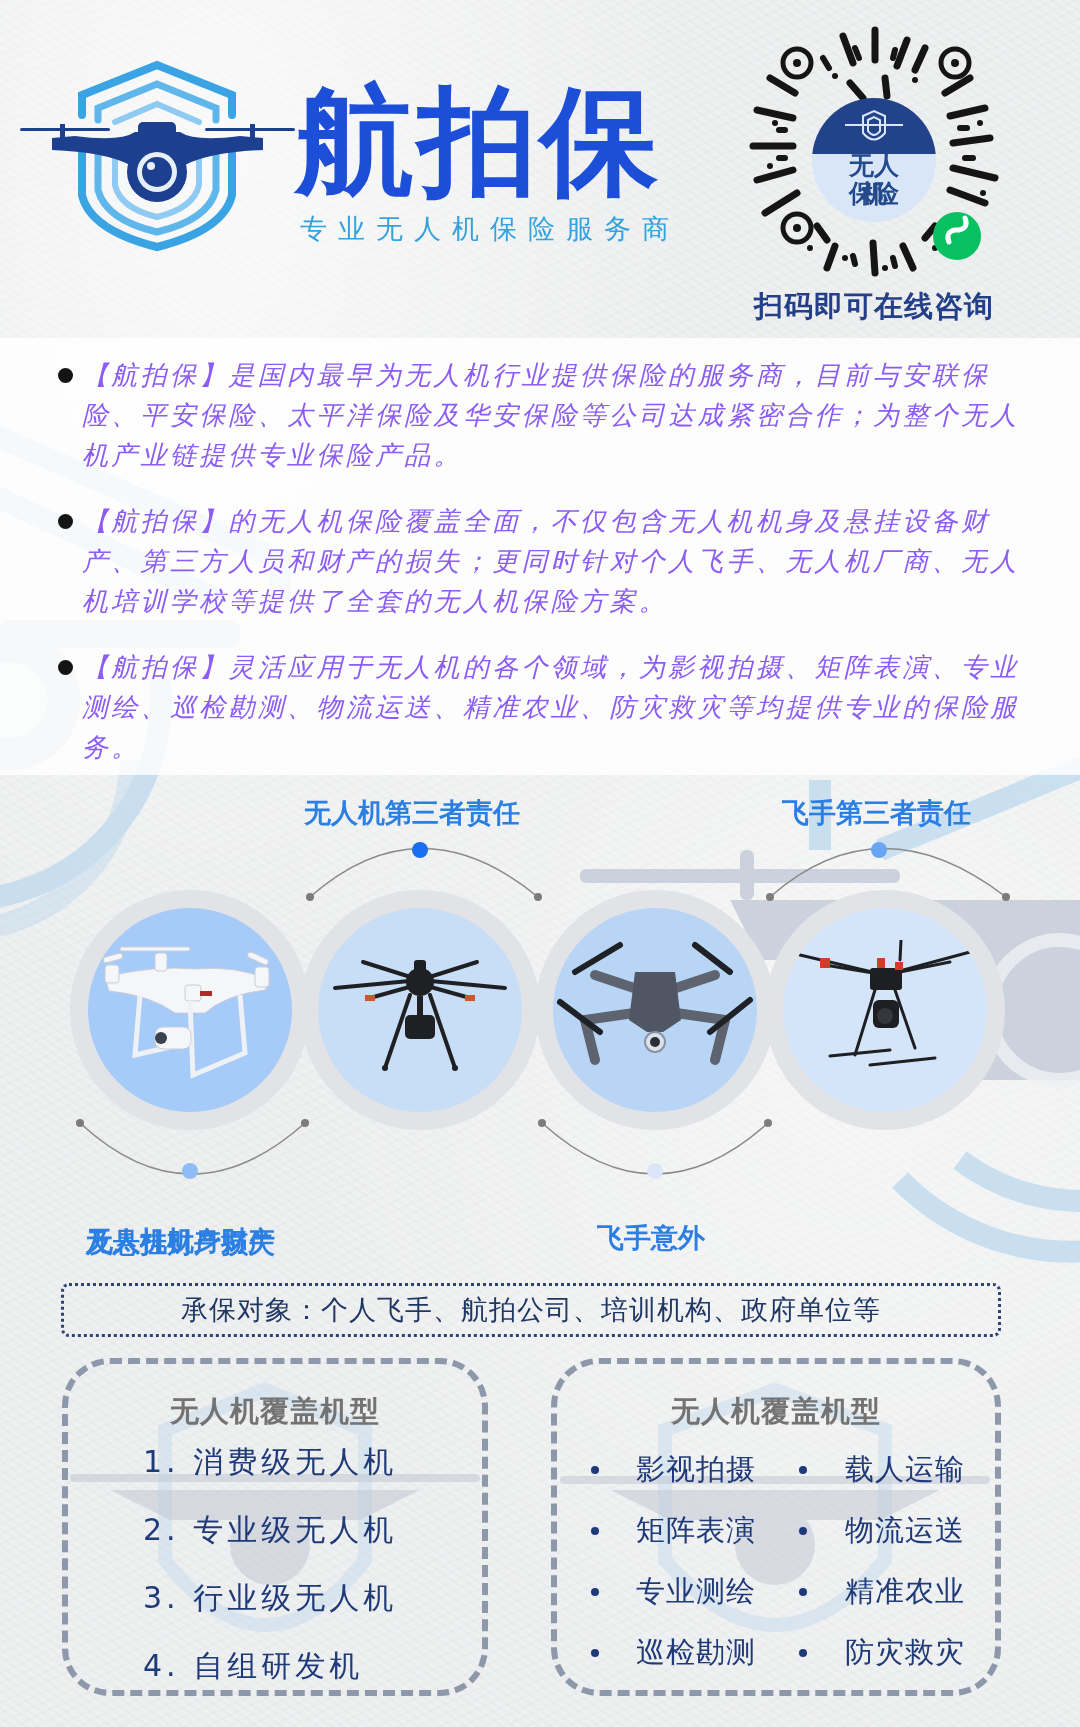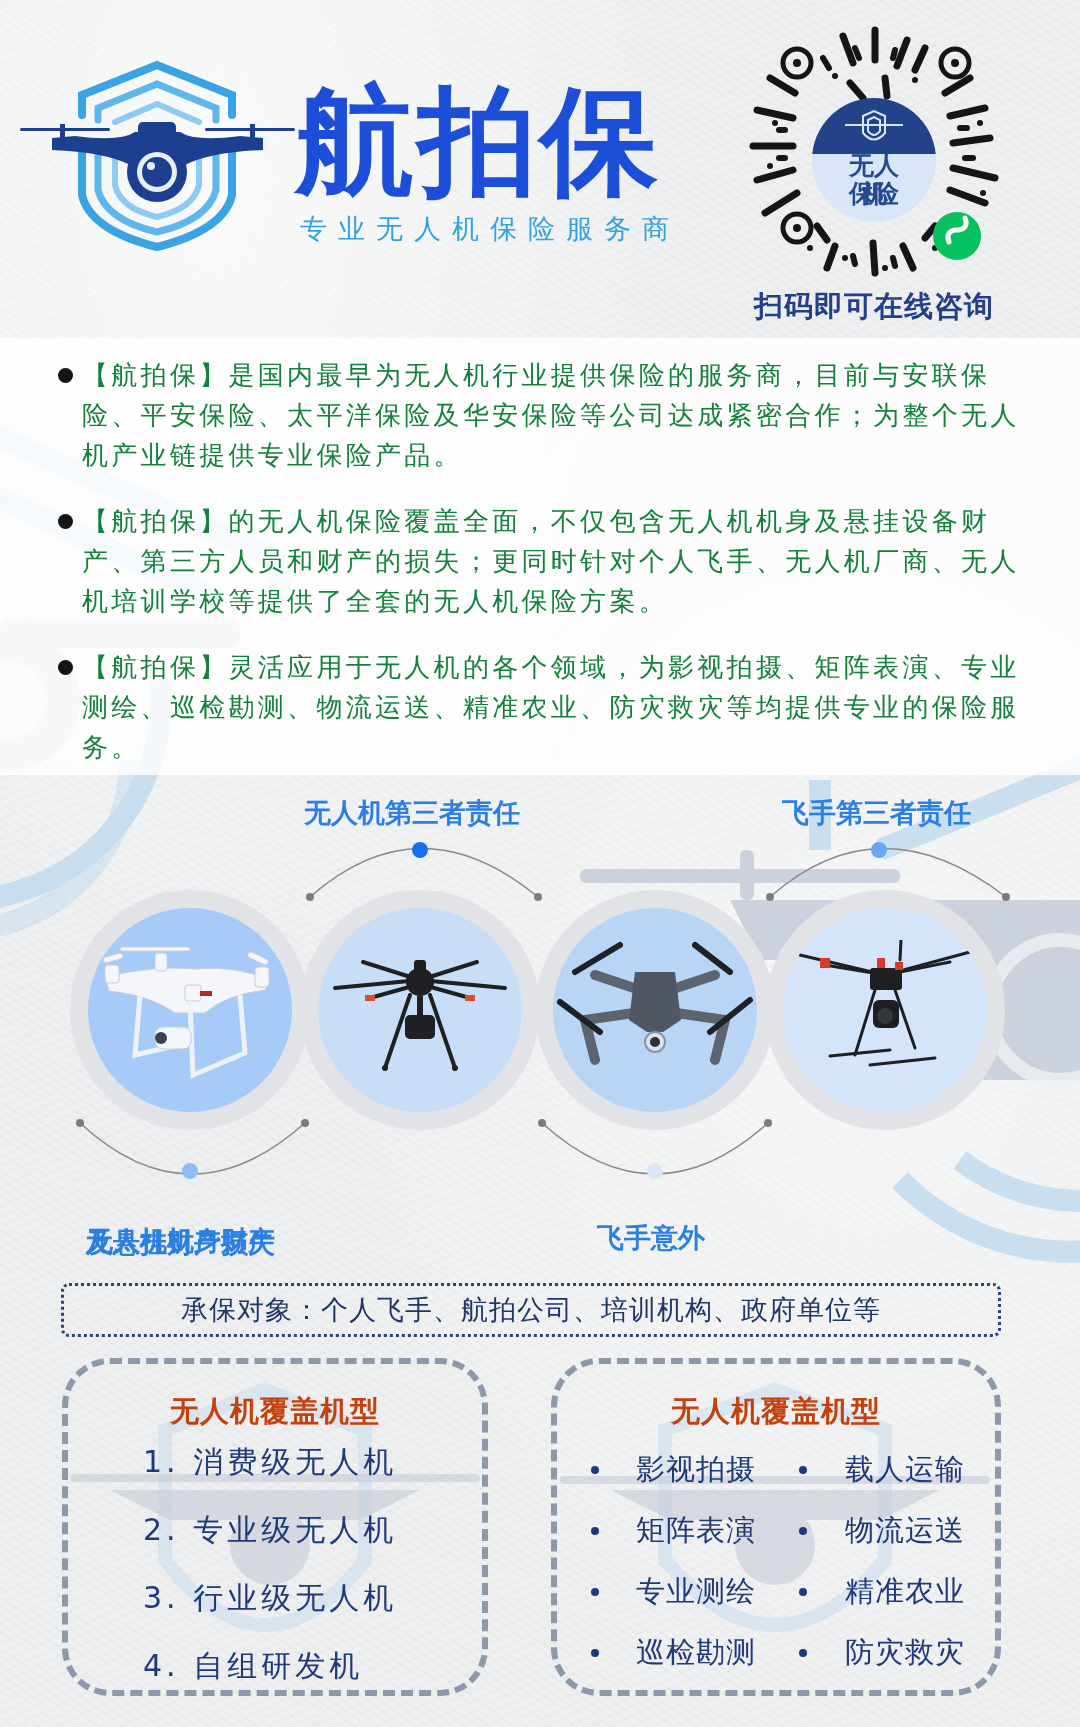--- a/index.html
+++ b/index.html
@@ -37,21 +37,21 @@
   }
 
   
   .intro-panel {
     left: 0; top: 338px; width: 1080px; height: 437px;
     background: rgba(255,255,255,0.82);
   }
   .intro-list { left: 58px; top: 355px; width: 980px; }
   .intro-item {
     position: relative; padding-left: 24px; font-size: 26px; line-height: 40px;
-    color: #15803d; letter-spacing: 3.3px; margin-bottom: 26px;
+    color: #8b5cf6; letter-spacing: 3.3px; margin-bottom: 26px; font-style: italic;
   }
   .intro-item .bullet {
     position: absolute; left: 0; top: 13px; width: 15px; height: 15px;
     border-radius: 50%; background: #141414;
   }
 
   
   .ring {
     position: absolute; width: 240px; height: 240px; border-radius: 50%;
     background: #e2e3e6;
@@ -74,21 +74,21 @@
     border: 3px dotted #2c4475; border-radius: 8px;
     display: flex; align-items: center; justify-content: center; text-align: center;
   }
   .target-text { font-size: 27px; color: #1f3764; letter-spacing: 1px; }
 
   
   .panel {
     position: absolute; border: 6px dashed #8d99ab; border-radius: 48px;
   }
   .panel-title {
-    position: absolute; font-size: 29px; font-weight: bold; color: #c2410c; letter-spacing: 1px;
+    position: absolute; font-size: 29px; font-weight: bold; color: #737373; letter-spacing: 1px;
     text-align: center;
   }
   .model-item {
     position: absolute; font-size: 30px; color: #1f3a78; letter-spacing: 4px;
   }
   .field-item {
     position: absolute; font-size: 29px; color: #1f3a78; letter-spacing: 1px;
   }
   .field-bullet {
     position: absolute; width: 8px; height: 8px; border-radius: 50%; background: #1f3a78;

